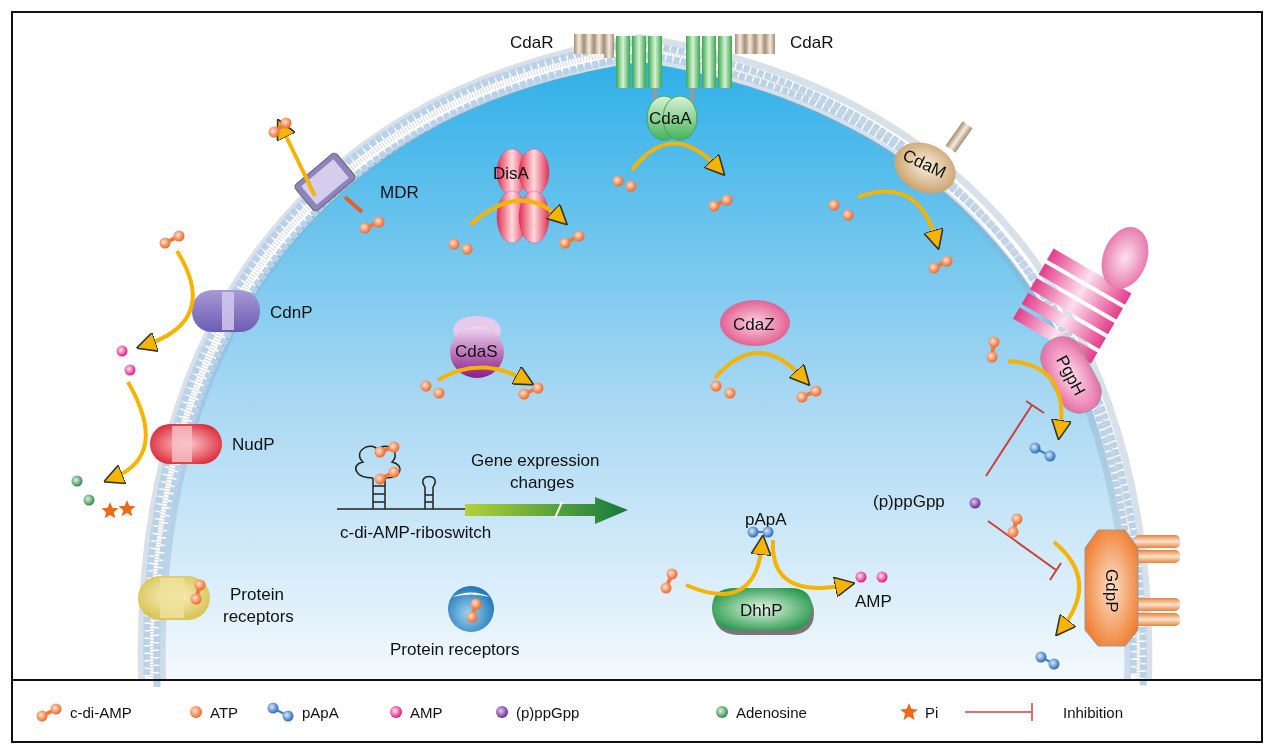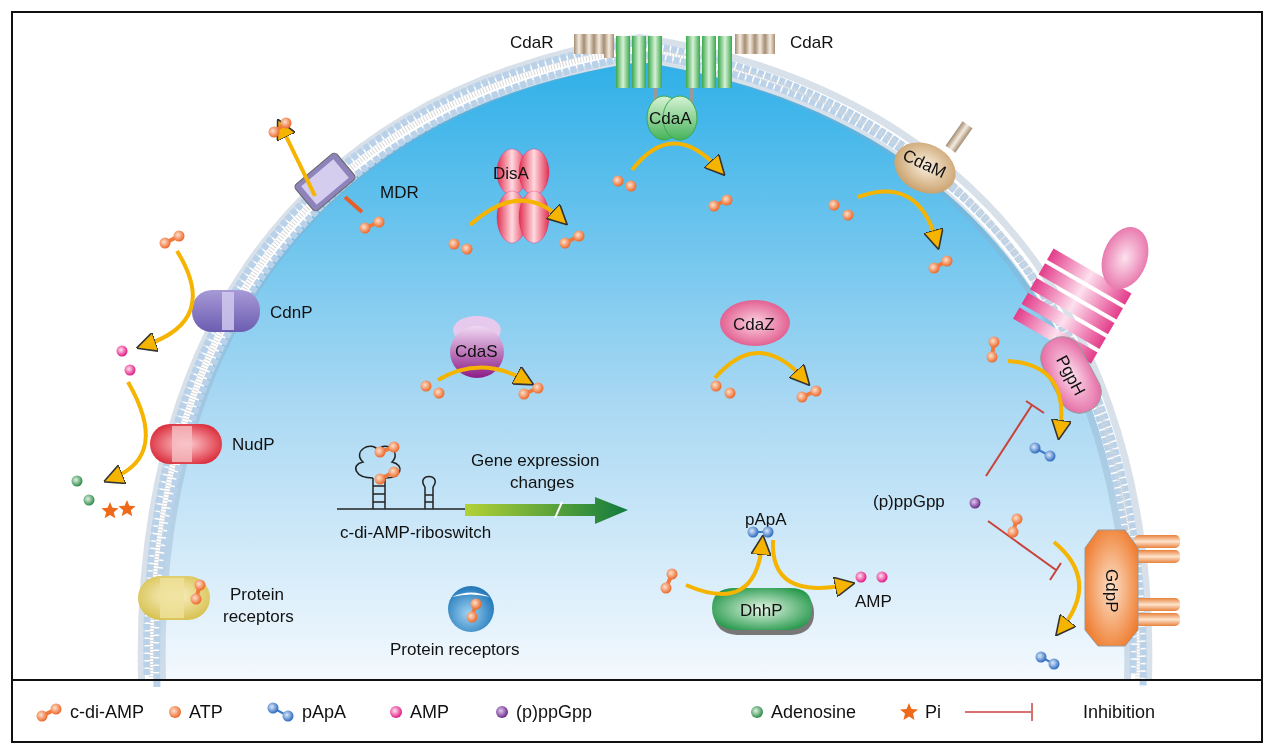--- a/index.html
+++ b/index.html
@@ -1,21 +1,21 @@
 <!DOCTYPE html>
 <html><head>
 <meta charset="utf-8">
 <style>
   html,body{margin:0;padding:0;background:#fff;}
   body{width:1271px;height:756px;position:relative;overflow:hidden;font-family:"Liberation Sans",sans-serif;}
   #frame{position:absolute;left:11px;top:11px;width:1252px;height:732px;border:2px solid #111;box-sizing:border-box;}
   #legend-divider{position:absolute;left:11px;top:679px;width:1252px;height:2px;background:#111;}
   svg{position:absolute;left:0;top:0;}
   .lbl{font-family:"Liberation Sans",sans-serif;font-size:17px;fill:#111;}
-  .legend-item{position:absolute;top:700px;height:24px;display:flex;align-items:center;gap:6px;font-size:18px;color:#111;}
+  .legend-item{position:absolute;top:700px;height:24px;display:flex;align-items:center;gap:6px;font-size:15px;color:#111;}
 </style>
 </head>
 <body>
 
 <div id="frame"></div>
 
 <svg id="diagram" width="1271" height="756" viewBox="0 0 1271 756">
   <defs>
     <linearGradient id="cyto" x1="0" y1="0" x2="0" y2="1">
       <stop offset="0" stop-color="#2fb0e8"></stop>
@@ -415,21 +415,21 @@
 
 <div>
   <div class="legend-item" style="left:34px">
     <svg width="30" height="20" style="position:static">
         <line x1="8" y1="14" x2="22" y2="7" stroke="#f07a3c" stroke-width="4"></line>
         <circle cx="8" cy="14" r="5.5" fill="url(#gOrange)"></circle>
         <circle cx="22" cy="7" r="5.5" fill="url(#gOrange)"></circle>
       </svg>
     <span>c-di-AMP</span>
   </div>
-  <div class="legend-item" style="left:167px">
+  <div class="legend-item" style="left:188px">
     <svg width="16" height="16" style="position:static">
         <circle cx="8" cy="8" r="6" fill="url(#gOrange)"></circle>
       </svg>
     <span>ATP</span>
   </div>
   <div class="legend-item" style="left:266px">
     <svg width="30" height="22" style="position:static">
         <line x1="7" y1="7" x2="22" y2="15" stroke="#3d7cc9" stroke-width="2"></line>
         <circle cx="7" cy="7" r="5.5" fill="url(#gBlue)"></circle>
         <circle cx="22" cy="15" r="5.5" fill="url(#gBlue)"></circle>
@@ -441,32 +441,32 @@
         <circle cx="8" cy="8" r="6" fill="url(#gPink)"></circle>
       </svg>
     <span>AMP</span>
   </div>
   <div class="legend-item" style="left:494px">
     <svg width="16" height="16" style="position:static">
         <circle cx="8" cy="8" r="6" fill="url(#gPurple)"></circle>
       </svg>
     <span>(p)ppGpp</span>
   </div>
-  <div class="legend-item" style="left:749px">
+  <div class="legend-item" style="left:714px">
     <svg width="16" height="16" style="position:static">
         <circle cx="8" cy="8" r="6" fill="url(#gGreen)"></circle>
       </svg>
     <span>Adenosine</span>
   </div>
   <div class="legend-item" style="left:899px">
     <svg width="20" height="20" style="position:static">
         <polygon points="10,1 12.5,7 19,7.5 14,11.5 15.5,18 10,14.5 4.5,18 6,11.5 1,7.5 7.5,7" fill="#ee6a1a"></polygon>
       </svg>
     <span>Pi</span>
   </div>
   <div class="legend-item" style="left:963px">
     <svg width="74" height="20" style="position:static">
         <line x1="2" y1="10" x2="68" y2="10" stroke="#c8423a" stroke-width="1.5"></line>
         <line x1="69" y1="1" x2="69" y2="19" stroke="#c8423a" stroke-width="1.5"></line>
       </svg>
-    <span style="margin-left:40px">Inhibition</span>
+    <span style="margin-left:20px">Inhibition</span>
   </div>
 </div>
 
 </body></html>

